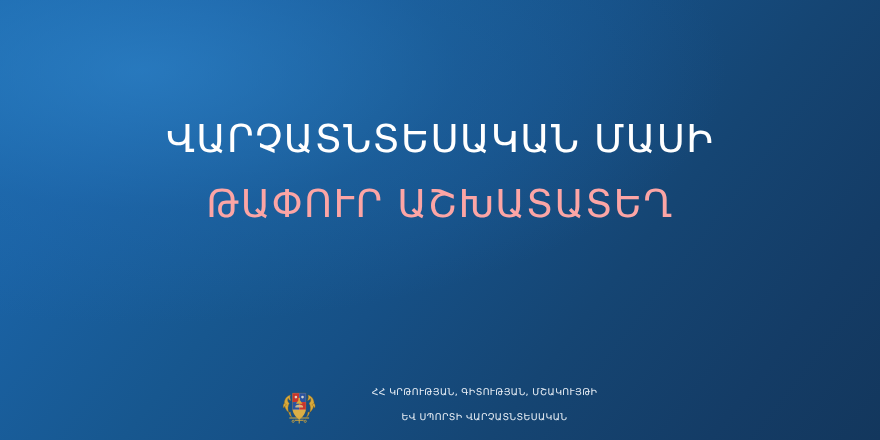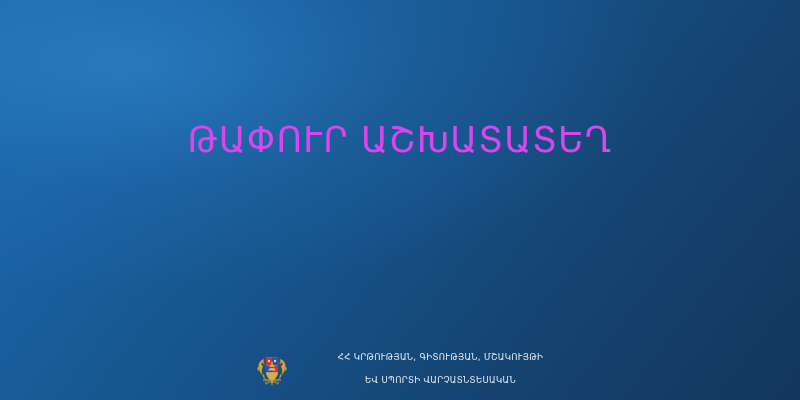--- a/index.html
+++ b/index.html
@@ -70,21 +70,21 @@
     display: block;
     color: #ffffff;
     font-size: 35px;
     line-height: 46px;
     letter-spacing: 1.2px;
     font-weight: 400;
     white-space: nowrap;
   }
   .headline-accent {
     display: block;
-    color: #d946ef;
+    color: #fca5a5;
     font-size: 35px;
     line-height: 46px;
     letter-spacing: 1.2px;
     font-weight: 400;
     white-space: nowrap;
     margin-top: 13px;
   }
 
   
   .footer {
@@ -123,20 +123,21 @@
     text-align: center;
   }
 </style>
 </head>
 <body>
 
 <div id="banner">
   <div class="layer">
 
     <div class="headline">
+      <span class="headline-line">ՎԱՐՉԱՏՆՏԵՍԱԿԱՆ ՄԱՍԻ</span>
       <span class="headline-accent">ԹԱՓՈՒՐ ԱՇԽԱՏԱՏԵՂ</span>
     </div>
 
     <div class="footer">
 
       <svg class="emblem" viewBox="0 0 60 68" aria-hidden="true">
 
         <g fill="#d8a93b" stroke="#8e6a1d" stroke-width="0.7">
           <path d="M14 14 C7 16 3 22 3 29 C3 36 6 42 11 46 C9 40 9 34 12 29 C9 27 8 23 10 20 C11 23 13 24 15 24 C13 21 13 17 14 14 Z"></path>
           <path d="M3 29 C1 31 0 35 2 38 C3 35 5 33 7 32 Z"></path>

